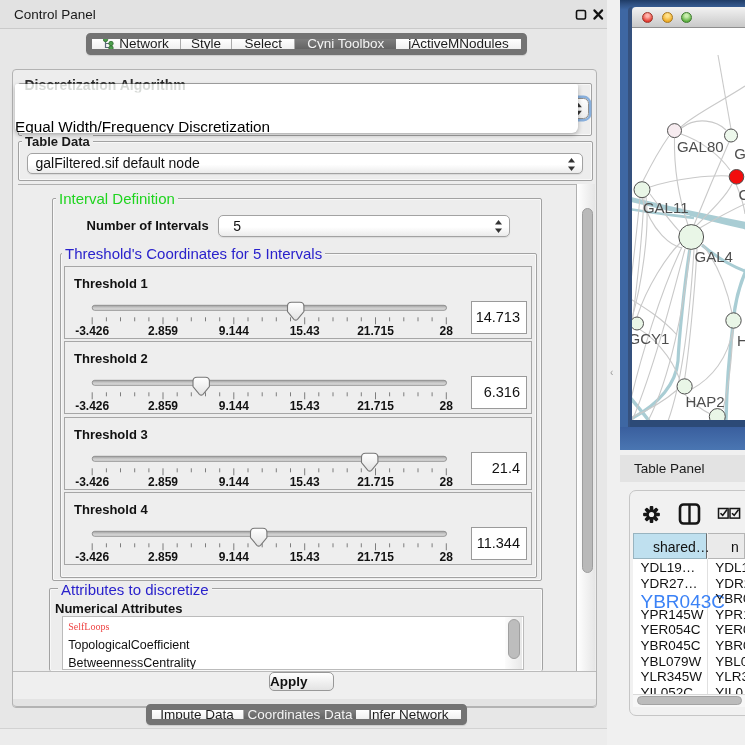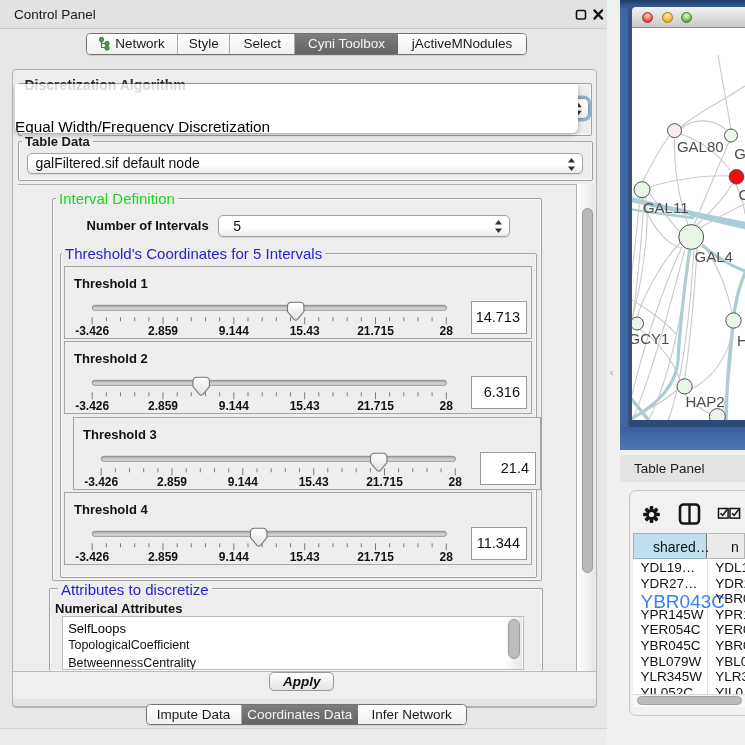--- a/index.html
+++ b/index.html
@@ -1,20 +1,20 @@
 <!DOCTYPE html>
 <html><head><meta charset="utf-8"><title>Control Panel</title><style>
 *{margin:0;padding:0;box-sizing:border-box;}
 html,body{width:745px;height:745px;overflow:hidden;}
 body{font-family:"Liberation Sans",sans-serif;background:#e7e7e7;position:relative;}
 .abs{position:absolute;}
 .tabseg{display:flex;align-items:center;justify-content:center;font-size:13.5px;color:#1c1c1c;
  background:linear-gradient(#ffffff,#f0f0f0);border-right:1px solid #ababab;height:100%;}
 .tabseg.dark{background:linear-gradient(#7d7d7d,#646464);color:#f5f5f5;border-right:none;}
-.tabbar{display:flex;border:1px solid #737373;border-radius:4.5px;overflow:hidden;
+.tabbar{display:flex;border:6px solid #737373;border-radius:4.5px;overflow:hidden;
  box-shadow:0 1px 1px rgba(0,0,0,0.12);}
 .combo{background:linear-gradient(#ffffff 55%,#ebebeb);border:1px solid #a2a2a2;border-radius:5px;
  display:flex;align-items:center;font-size:14px;color:#111;
  box-shadow:inset 0 1px 0 #fff,0 1px 1px rgba(0,0,0,0.08);}
 .grp{border:1px solid #a2a2a2;border-radius:2px;box-shadow:inset 0 0 0 1px rgba(255,255,255,0.6);}
 .thp{position:absolute;left:64px;width:468px;height:73px;border:1px solid #a6a6a6;background:#eeeeee;}
 .thp b{position:absolute;left:9px;top:9px;font-size:13px;color:#111;}
 .vbox{position:absolute;left:406px;top:34px;width:56px;height:33px;background:#fff;border:1px solid #9a9a9a;
  font-size:14.5px;color:#111;text-align:right;line-height:31px;padding-right:6px;}
 </style></head><body>
@@ -221,21 +221,21 @@
       <text x="27.2" y="41" font-size="12" font-weight="bold" fill="#111" text-anchor="middle" font-family="Liberation Sans">-3.426</text>
       <text x="98.0" y="41" font-size="12" font-weight="bold" fill="#111" text-anchor="middle" font-family="Liberation Sans">2.859</text>
       <text x="168.8" y="41" font-size="12" font-weight="bold" fill="#111" text-anchor="middle" font-family="Liberation Sans">9.144</text>
       <text x="239.7" y="41" font-size="12" font-weight="bold" fill="#111" text-anchor="middle" font-family="Liberation Sans">15.43</text>
       <text x="310.5" y="41" font-size="12" font-weight="bold" fill="#111" text-anchor="middle" font-family="Liberation Sans">21.715</text>
       <text x="381.3" y="41" font-size="12" font-weight="bold" fill="#111" text-anchor="middle" font-family="Liberation Sans">28</text>
       <path d="M128.0 12.2 Q128.0 8.2 132.0 8.2 L140.4 8.2 Q144.4 8.2 144.4 12.2 L144.4 17.5 L138.0 25.3 Q136.2 27 134.4 25.3 L128.0 17.5 Z" fill="url(#th)" stroke="#777" stroke-width="1.1"></path>
     </svg>
     <div class="vbox">6.316</div>
   </div>
-<div class="thp" style="top:416.6px;margin-left:9px;">
+<div class="thp" style="top:416.6px;">
     <b>Threshold 3</b>
     <svg width="468" height="46" viewBox="0 0 468 46" style="position:absolute;left:0;top:27px;">
       <defs>
         <linearGradient id="tg" x1="0" y1="0" x2="0" y2="1">
           <stop offset="0" stop-color="#9d9d9d"></stop>
           <stop offset="0.45" stop-color="#c6c6c6"></stop>
           <stop offset="1" stop-color="#e3e3e3"></stop>
         </linearGradient>
         <linearGradient id="th" x1="0" y1="0" x2="0" y2="1">
           <stop offset="0" stop-color="#ffffff"></stop>
@@ -277,30 +277,30 @@
       <text x="310.5" y="41" font-size="12" font-weight="bold" fill="#111" text-anchor="middle" font-family="Liberation Sans">21.715</text>
       <text x="381.3" y="41" font-size="12" font-weight="bold" fill="#111" text-anchor="middle" font-family="Liberation Sans">28</text>
       <path d="M185.5 12.2 Q185.5 8.2 189.5 8.2 L197.9 8.2 Q201.9 8.2 201.9 12.2 L201.9 17.5 L195.5 25.3 Q193.7 27 191.9 25.3 L185.5 17.5 Z" fill="url(#th)" stroke="#777" stroke-width="1.1"></path>
     </svg>
     <div class="vbox">11.344</div>
   </div>
 <div class="abs grp" style="left:48.7px;top:588px;width:494px;height:83px;border-bottom:none;"></div>
 <div class="abs" style="left:58px;top:580.5px;background:#ededed;padding:0 3px;font-size:15px;color:#2a22cc;">Attributes to discretize</div>
 <div class="abs" style="left:55px;top:600.5px;font-size:13px;font-weight:bold;color:#111;">Numerical Attributes</div>
 <div class="abs" style="left:61.7px;top:616px;width:462.3px;height:53.5px;background:#fff;border:1px solid #bbb;overflow:hidden;">
-    <div style="position:absolute;left:5.5px;top:4px;font-size:13px;color:#000000;">SelfLoops</div>
+    <div style="position:absolute;left:5.5px;top:4px;font-size:10px;color:#ef4444;font-family:Liberation Serif, serif;">SelfLoops</div>
     <div style="position:absolute;left:5.5px;top:21.3px;font-size:12.5px;color:#111;">TopologicalCoefficient</div>
     <div style="position:absolute;left:5.5px;top:38.6px;font-size:12.5px;color:#111;">BetweennessCentrality</div>
     <div style="position:absolute;right:1px;top:0;width:17px;height:52px;background:linear-gradient(to right,#fcfcfc,#e8e8e8);"></div>
     <div style="position:absolute;right:3px;top:2px;width:12px;height:40px;background:#bdbdbd;border:1px solid #a0a0a0;border-radius:6px;"></div>
   </div>
 <div class="abs" style="left:13px;top:671px;width:583px;height:1px;background:#bbb;"></div>
 <div class="abs" style="left:13px;top:672px;width:583px;height:27px;background:#efefef;"></div>
 <div class="abs" style="left:13px;top:699px;width:583px;height:8px;background:#e3e3e3;border-bottom:1px solid #b3b3b3;border-radius:0 0 4px 4px;"></div>
-<div class="abs" style="left:269px;top:671.5px;width:65.3px;height:19px;border-radius:5px;background:linear-gradient(#ffffff,#e3e3e3);border:1px solid #989898;font-size:13.5px;font-weight:600;color:#111;text-align:center;line-height:17.5px;font-style:italic;">Apply</div>
+<div class="abs" style="left:269px;top:671.5px;width:65.3px;height:19px;border-radius:5px;background:linear-gradient(#ffffff,#e3e3e3);border:1px solid #989898;font-size:13.5px;font-weight:600;color:#111;text-align:left;line-height:17.5px;">Apply</div>
 <div class="abs tabbar" style="left:145.5px;top:703.5px;width:321px;height:21px;">
     <div class="tabseg" style="width:95.8px;">Impute Data</div>
     <div class="tabseg dark" style="width:117px;">Coordinates Data</div>
     <div class="tabseg" style="width:108.2px;border-right:none;">Infer Network</div>
   </div>
 <div class="abs" style="left:0;top:728px;width:607px;height:1px;background:#d2d2d2;"></div>
 <div class="abs" style="left:0;top:729px;width:607px;height:16px;background:#ececec;"></div>
 <div class="abs" style="left:610px;top:367px;width:7px;height:11px;color:#9a9a9a;font-size:10px;line-height:11px;">‹</div>
 <div class="abs" style="left:24.5px;top:76.5px;font-size:14px;font-weight:bold;color:#2c2c2c;">Discretization Algorithm</div>
 <div class="abs" style="left:14.5px;top:83.5px;width:563.5px;height:49.5px;background:#ffffff;border-radius:2px 2px 6px 6px;box-shadow:0 2px 5px rgba(0,0,0,0.28);overflow:hidden;">

